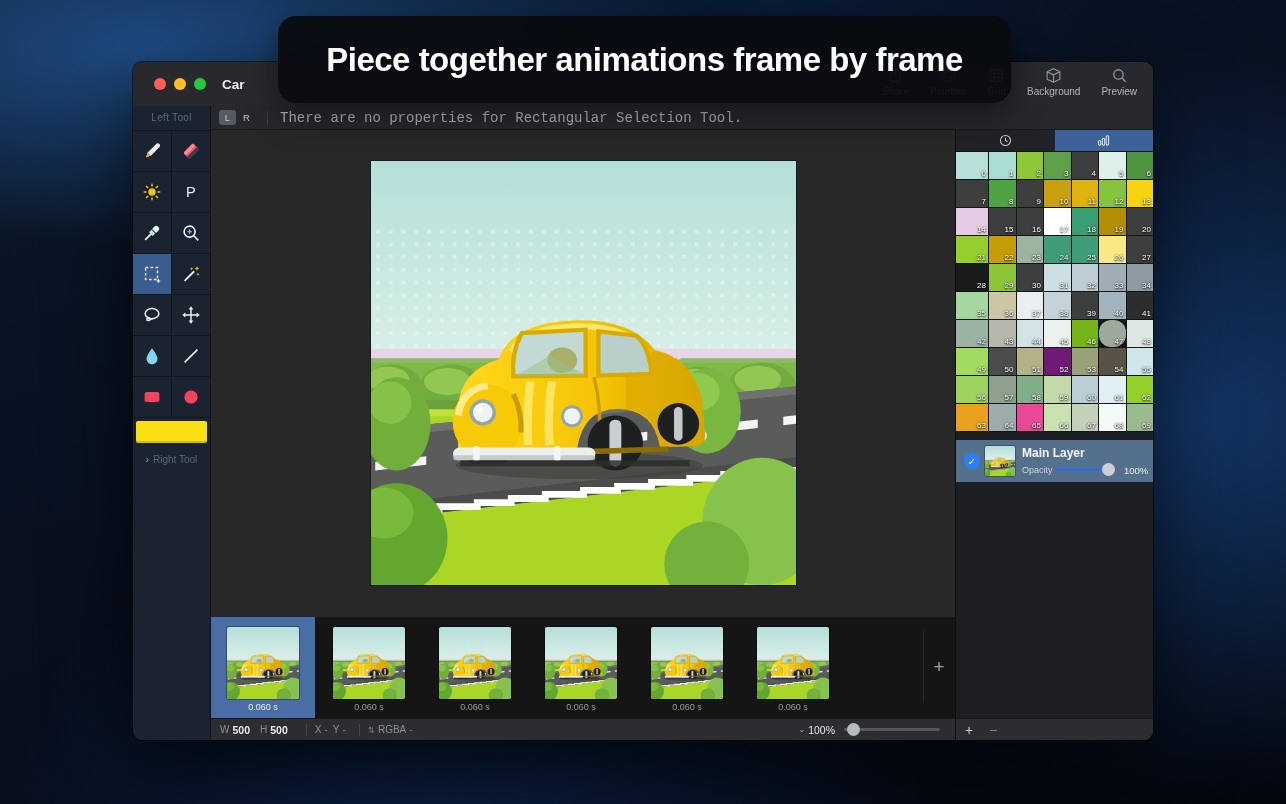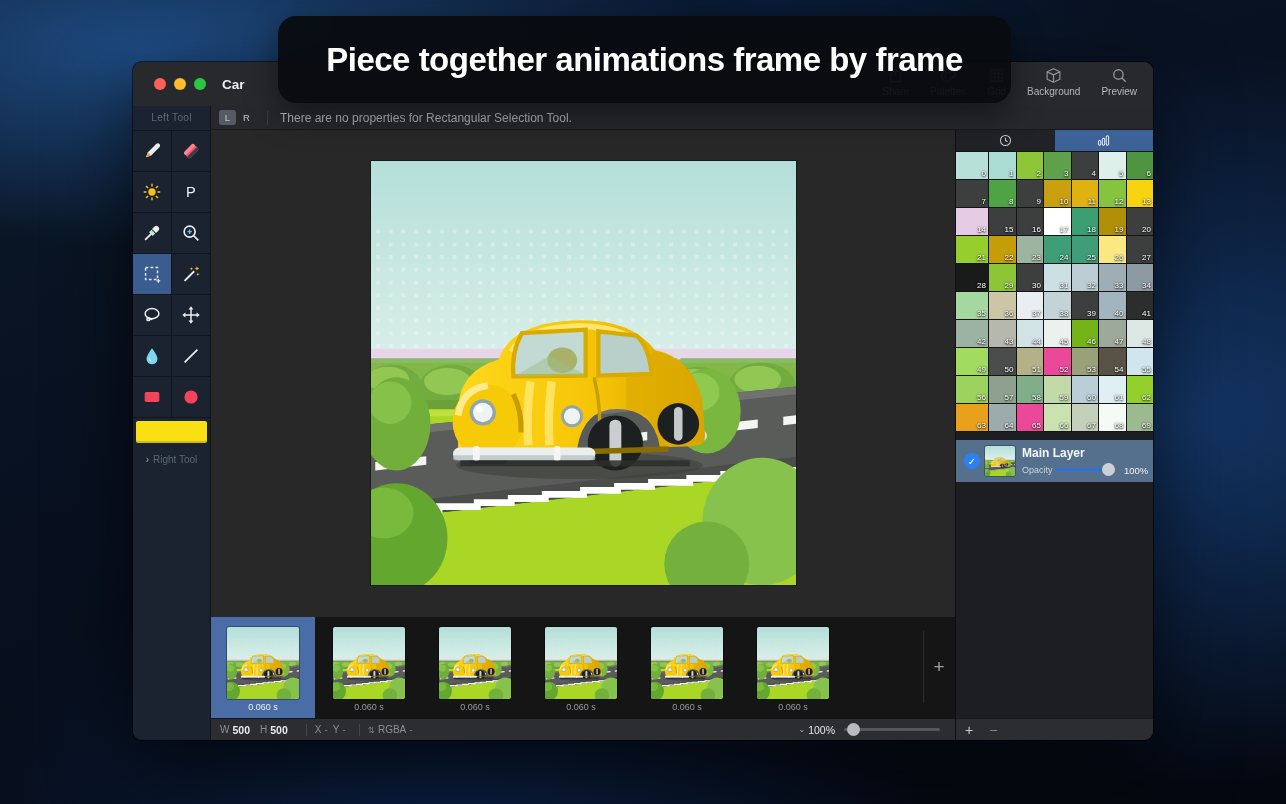--- a/index.html
+++ b/index.html
@@ -41,21 +41,21 @@
   .lp-swatch { margin:3px 3px 0 3px; height:22px; border-radius:2px; box-shadow:inset 0 -2px 0 rgba(0,0,0,.15); }
   .lp-footer { margin-top:11px; display:flex; align-items:center; justify-content:center; gap:4px; font-size:10px; color:#5d6878; }
   .lp-footer .chev { color:#8fa6bd; font-size:10px; }
 
   
   .props-bar { position:absolute; left:78px; top:44px; width:942px; height:24px; background:#27282c; border-bottom:1px solid #1a1a1d; display:flex; align-items:center; }
   .seg { display:flex; gap:2px; margin-left:8px; }
   .seg .seg-btn { width:17px; height:15px; border-radius:3px; font-size:9.5px; display:flex; align-items:center; justify-content:center; color:#c3c7cd; background:transparent; }
   .seg .seg-btn.active { background:#565b63; }
   .props-divider { width:1px; height:14px; background:#3c3d42; margin:0 12px 0 12px; }
-  .props-msg { font-size:12px; color:#b2b6bc; }
+  .props-msg { font-size:14px; color:#b2b6bc;font-family:Liberation Mono, monospace; }
 
   
   .canvas-area { position:absolute; left:78px; top:68px; width:744px; height:487px; background:#282828; }
   .canvas-art { position:absolute; left:160px; top:31px; width:425px; height:424px; box-shadow:0 0 0 1px rgba(0,0,0,.35); }
 
   
   .frames-strip { position:absolute; left:78px; top:555px; width:744px; height:101px; background:#151516; }
   .frame-tile { position:absolute; top:0; width:104px; height:101px; }
   .frame-tile.selected { background:#4b6da6; }
   .frame-thumb { position:absolute; left:16px; top:10px; width:72px; height:72px; border-radius:2px; box-shadow:0 0 0 1px rgba(0,0,0,.3); }
@@ -634,36 +634,36 @@
         </div>
         <div class="swatch" style="background: rgb(210, 227, 230);">
           <span class="num">44</span>
         </div>
         <div class="swatch" style="background: rgb(234, 241, 239);">
           <span class="num">45</span>
         </div>
         <div class="swatch" style="background: rgb(116, 180, 24);">
           <span class="num">46</span>
         </div>
-        <div class="swatch" style="background: rgb(157, 170, 155);">
+        <div class="swatch" style="background: rgb(157, 170, 155); border-radius: 12px;">
           <span class="num">47</span>
         </div>
         <div class="swatch" style="background: rgb(221, 232, 228);">
           <span class="num">48</span>
         </div>
         <div class="swatch" style="background: rgb(162, 220, 94);">
           <span class="num">49</span>
         </div>
         <div class="swatch" style="background: rgb(75, 77, 76);">
           <span class="num">50</span>
         </div>
         <div class="swatch" style="background: rgb(180, 176, 136);">
           <span class="num">51</span>
         </div>
-        <div class="swatch" style="background: #ec4899;">
+        <div class="swatch" style="background: #701a75;">
           <span class="num">52</span>
         </div>
         <div class="swatch" style="background: rgb(154, 160, 119);">
           <span class="num">53</span>
         </div>
         <div class="swatch" style="background: rgb(88, 83, 69);">
           <span class="num">54</span>
         </div>
         <div class="swatch" style="background: rgb(207, 231, 236); padding-left: 12px;">
           <span class="num">55</span>

